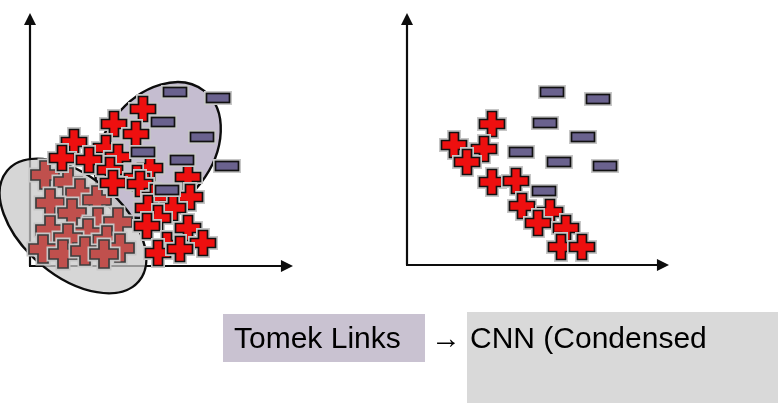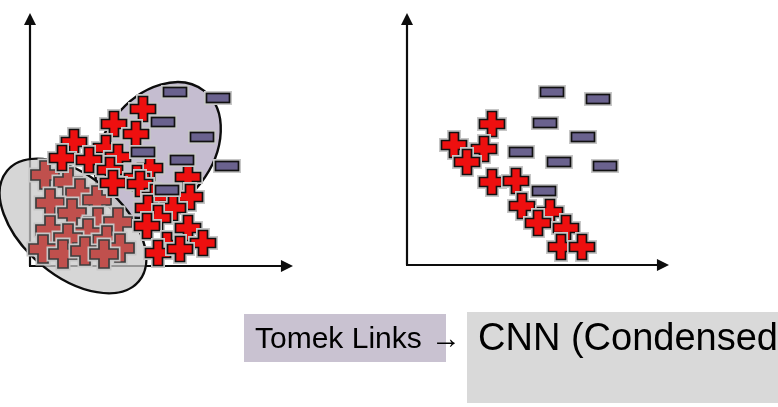--- a/index.html
+++ b/index.html
@@ -5,21 +5,21 @@
   html,body{margin:0;padding:0;background:#ffffff;}
   .stage{position:relative;width:778px;height:407px;background:#ffffff;overflow:hidden;
          font-family:"Liberation Sans",sans-serif;}
   svg{position:absolute;left:0;top:0;display:block;}
   .axis{stroke:#0d0d0d;stroke-width:2.2;fill:none;}
   .ellipse{stroke:#0d0d0d;stroke-width:2.4;}
   .halo{fill:none;stroke:#c6c6c6;stroke-width:5;stroke-linejoin:miter;}
   .lbl{position:absolute;color:#000;box-sizing:border-box;white-space:nowrap;}
   .lbl-tomek{left:223px;top:314px;width:202px;height:48px;font-size:30px;line-height:48px;padding-left:11px;}
   .lbl-arrow{left:431px;top:320px;font-size:30px;line-height:36px;}
-  .lbl-cnn{left:467px;top:312px;width:311px;height:91px;font-size:38px;line-height:37px;padding:7px 0 0 3px;text-align:right;}
+  .lbl-cnn{left:467px;top:312px;width:311px;height:91px;font-size:30px;line-height:37px;padding:7px 0 0 3px;}
 </style>
 </head>
 <body>
 
 <div class="stage">
 
   <svg id="plots" width="778" height="310" viewBox="0 0 778 310">
     <defs>
       <marker id="arrowhead" viewBox="0 0 10 10" refX="7.5" refY="5" markerWidth="6" markerHeight="5.5" orient="auto">
         <path d="M0,0 L10,5 L0,10 Z" fill="#0d0d0d"></path>
@@ -173,21 +173,21 @@
         <use href="#minus-s" x="521" y="152" fill="#6a628e" stroke="#111111" stroke-width="1.7"></use>
         <use href="#minus-s" x="559" y="162" class="halo"></use>
         <use href="#minus-s" x="559" y="162" fill="#6a628e" stroke="#111111" stroke-width="1.7"></use>
         <use href="#minus-s" x="605" y="166" class="halo"></use>
         <use href="#minus-s" x="605" y="166" fill="#6a628e" stroke="#111111" stroke-width="1.7"></use>
         <use href="#minus-s" x="544" y="191" class="halo"></use>
         <use href="#minus-s" x="544" y="191" fill="#6a628e" stroke="#111111" stroke-width="1.7"></use>
       </g>
     </svg>
 
-  <div class="lbl lbl-tomek" style="background: rgb(201, 194, 209); margin-left: 21px;">Tomek Links</div>
+  <div class="lbl lbl-tomek" style="background: rgb(201, 194, 209);">Tomek Links</div>
 
   <div class="lbl lbl-arrow">→</div>
 
   <div class="lbl lbl-cnn" style="background: rgb(217, 217, 217);">
     <div>CNN (Condensed</div>
   </div>
 
 </div>
 
 </body></html>

